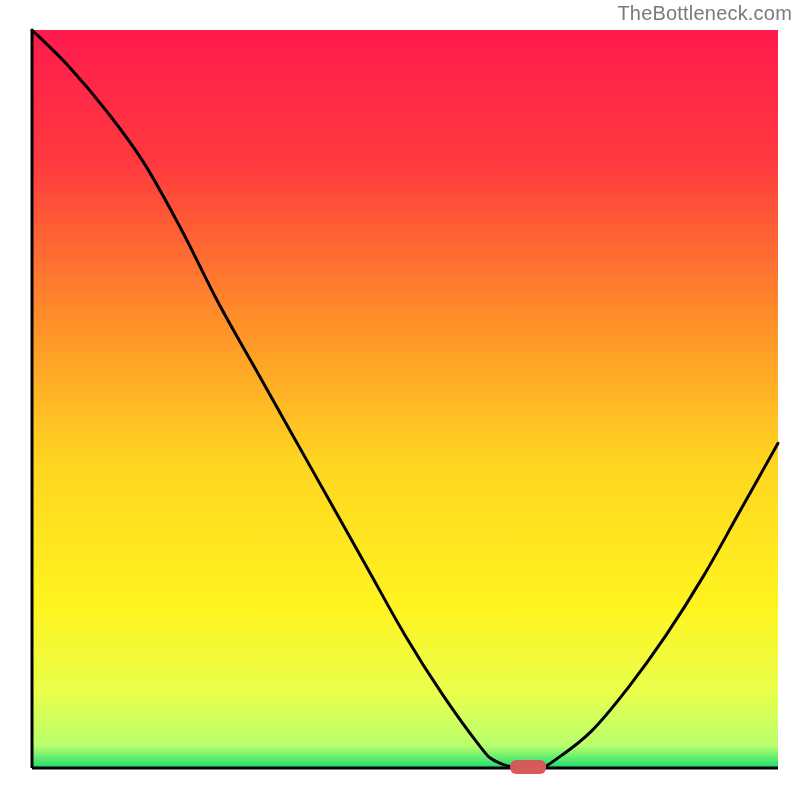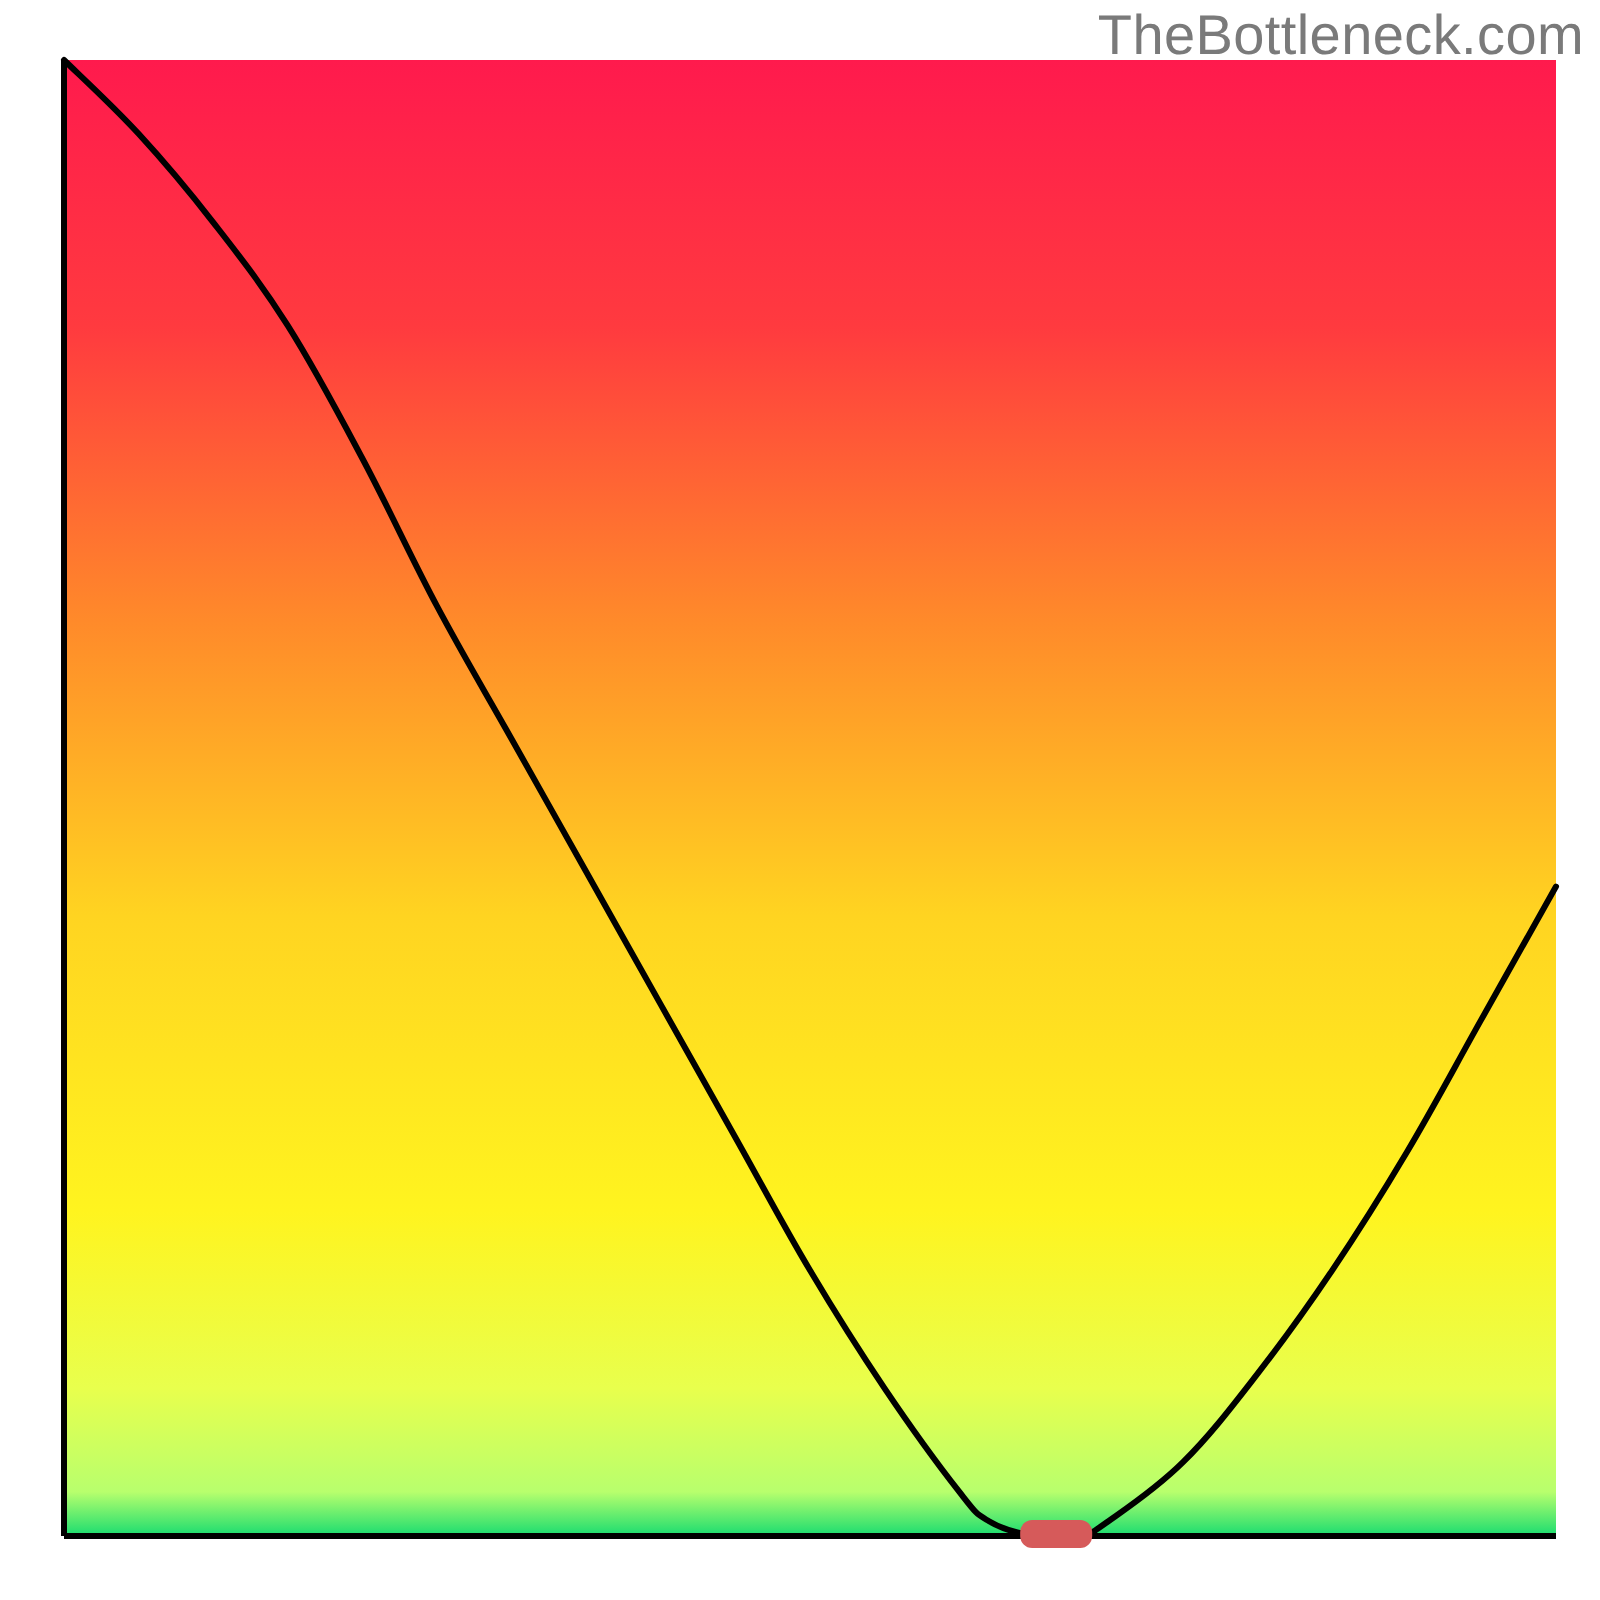--- a/index.html
+++ b/index.html
@@ -19,21 +19,21 @@
   svg {
     display: block;
     position: absolute;
     top: 0;
     left: 0;
   }
   .watermark {
     position: absolute;
     top: 2px;
     right: 8px;
-    font-size: 28px;
+    font-size: 20px;
     font-weight: 400;
     color: #7a7a7a;
     letter-spacing: 0.2px;
     margin-left: 32px;
   }
 </style>
 </head>
 <body>
 
 <div class="chart-wrap">

